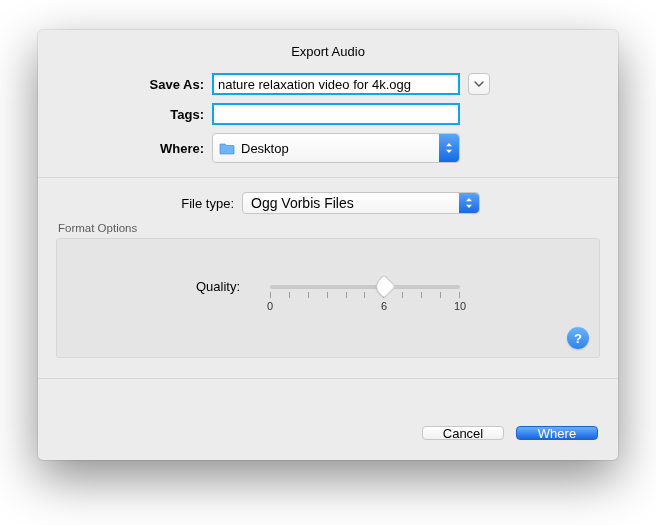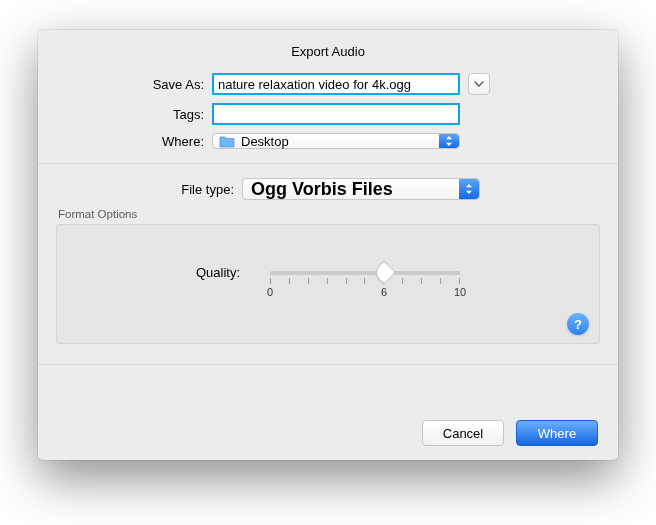--- a/index.html
+++ b/index.html
@@ -37,20 +37,21 @@
   .row {
     display: flex;
     align-items: center;
     margin-bottom: 8px;
   }
   .label {
     width: 174px;
     text-align: right;
     padding-right: 8px;
     font-size: 13px;
+    font-weight: bold;
   }
   .text-input {
     height: 22px;
     border: 2px solid #0ea5e9;
     background: #fff;
     padding: 2px 4px;
     font-size: 13px;
     font-family: inherit;
     outline: none;
   }
@@ -64,21 +65,21 @@
     border: 1px solid #c6c6c6;
     border-radius: 4px;
     display: flex;
     align-items: center;
     justify-content: center;
     cursor: pointer;
   }
   .expand-btn svg { display:block; }
   .where-select {
     width: 248px;
-    height: 16px;
+    height: 30px;
     background: linear-gradient(#fff,#f4f4f4);
     border: 1px solid #c6c6c6;
     border-radius: 4px;
     display: flex;
     align-items: center;
     padding: 0 0 0 6px;
     position: relative;
     cursor: pointer;
   }
   .folder-ico {
@@ -106,21 +107,21 @@
   .filetype-select {
     width: 238px; height:22px;
     background: linear-gradient(#fff,#f4f4f4);
     border:1px solid #c6c6c6;
     border-radius:4px;
     display:flex; align-items:center;
     padding: 0 0 0 8px;
     position:relative;
     cursor:pointer;
   }
-  .filetype-text { flex:1; font-size:18px;font-weight:bold; }
+  .filetype-text { flex:1; font-size:14px; }
 
   .format-label {
     font-size: 11.5px;
     color: #5b5b5b;
     margin: 8px 0 0 20px;
   }
   .format-box {
     margin: 4px 18px 0 18px;
     height: 120px;
     border: 1px solid #d6d6d6;
@@ -187,21 +188,21 @@
     bottom:0; left:0; right:0;
     height: 54px;
     display:flex;
     justify-content:flex-end;
     align-items:center;
     padding-right: 20px;
     gap: 12px;
   }
   .btn {
     min-width: 82px;
-    height: 26px;
+    height: 14px;
     border-radius: 4px;
     font-size: 13px;
     display:flex; align-items:center; justify-content:center;
     cursor:pointer;
   }
   .btn-default {
     background: linear-gradient(#ffffff,#f1f1f1);
     border:1px solid #c6c6c6;
   }
   .btn-primary {

